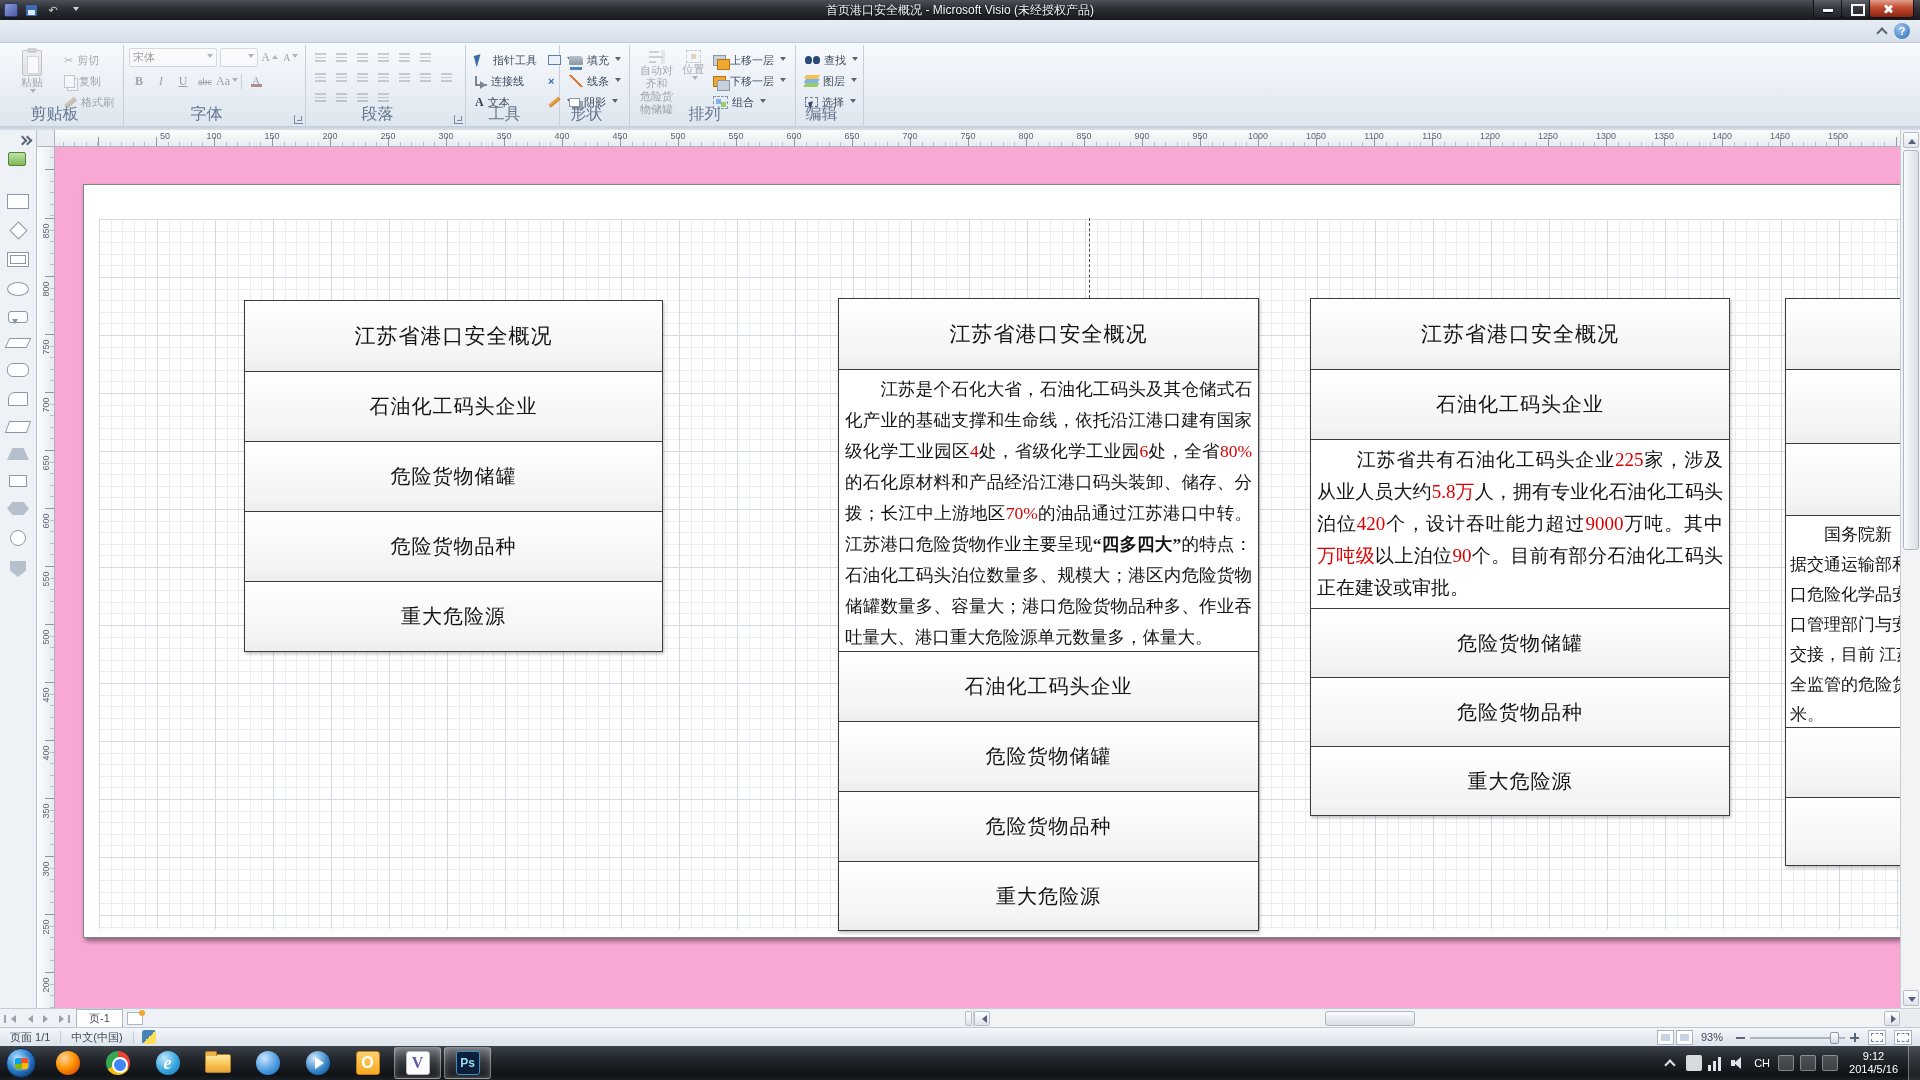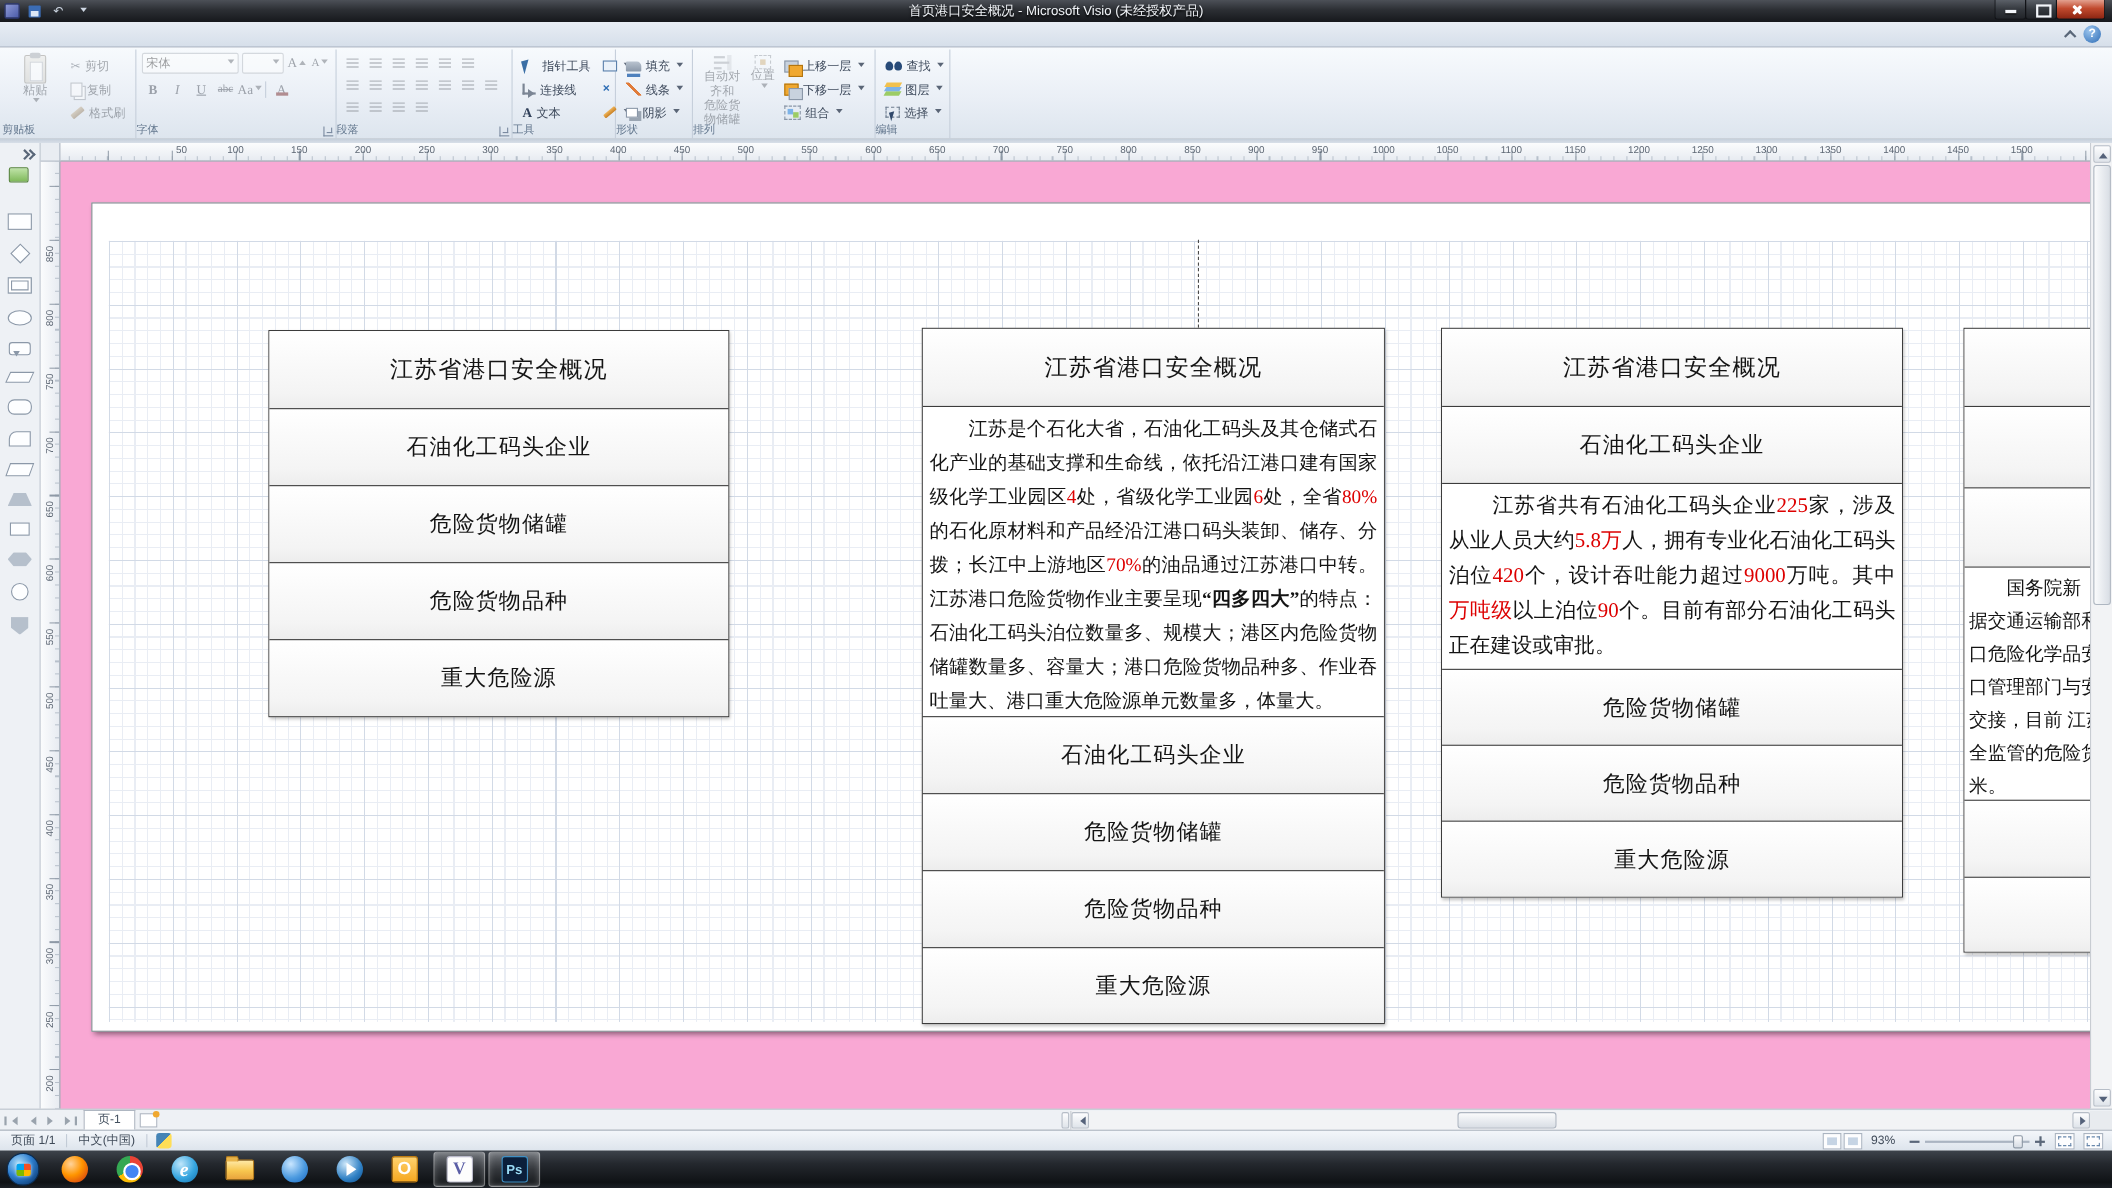--- a/index.html
+++ b/index.html
@@ -32,21 +32,21 @@
   .rtab.active{background:linear-gradient(#fefdf9,#f3f3ee);border:1px solid #bfc9d6;border-bottom:none;border-radius:2px 2px 0 0;color:#2f3b4d}
   .tabspacer{flex:1}
   .minribbon{width:16px;height:14px;margin:0 4px 4px 0;position:relative}
   .minribbon::after{content:"";position:absolute;left:4px;top:5px;width:6px;height:6px;border-left:2px solid #5a6779;border-top:2px solid #5a6779;transform:rotate(45deg)}
   .helpbtn{width:16px;height:16px;margin:0 10px 3px 0;border-radius:50%;background:radial-gradient(circle at 35% 30%,#9cc5ee,#2d6cb5);color:#fff;font-size:11px;font-weight:bold;text-align:center;line-height:16px}
 
   
   .ribbon{position:absolute;left:0;top:43px;width:100%;height:83px;background:linear-gradient(#f7fafd,#eaeff6 55%,#dde5ee);display:flex;align-items:stretch;padding:2px 0 0 2px;z-index:49}
   .ribbonedge{position:absolute;left:0;top:126px;width:100%;height:4px;background:linear-gradient(#c3cdd9,#d8dfe8)}
   .rgroup{position:relative;border-right:1px solid #c6cfdb;padding:3px 5px 15px 5px;display:flex;gap:3px;align-items:flex-start}
-  .glabel{position:absolute;left:0;right:16px;bottom:1px;font-size:10px;color:#64788f;pointer-events:none}
+  .glabel{position:absolute;left:0;right:16px;bottom:1px;text-align:center;font-size:16px;color:#64788f;pointer-events:none}
   .dlgl{position:absolute;right:2px;bottom:2px;width:9px;height:9px;border-left:1px solid #7b8aa0;border-bottom:1px solid #7b8aa0}
   .dlgl::after{content:"";position:absolute;right:1px;top:1px;width:4px;height:4px;border-right:1px solid #7b8aa0;border-bottom:1px solid #7b8aa0}
   .disabled{opacity:.45;filter:grayscale(55%)}
   .bigbtn{width:50px;display:flex;flex-direction:column;align-items:center;font-size:11px;color:#3e4a5c;padding-top:2px;text-align:center;line-height:13px}
   .scol{display:flex;flex-direction:column;gap:1px}
   .sbtn{display:flex;align-items:center;gap: 4px;font-size:11px;color:#3e4a5c;height:20px;padding:0 4px;border-radius:2px;white-space:nowrap}
   .gly{font-size:11px;color:#51657f}
   .ic{display:inline-block;position:relative;flex:none}
   .ic-paste{width:20px;height:26px;background:linear-gradient(#e9e5d9,#d3ccb7);border:1px solid #8d8570;border-radius:2px}
   .ic-paste::before{content:"";position:absolute;left:4px;top:-3px;width:10px;height:5px;background:#98a1ad;border-radius:2px}
@@ -672,13 +672,28 @@
       <div class="tapp">
         <span class="tico tico-outlook">O</span>
       </div>
       <div class="tapp active">
         <span class="tico tico-visio">V</span>
       </div>
       <div class="tapp active">
         <span class="tico tico-photoshop">Ps</span>
       </div>
     </div>
+  <div class="tray">
+    <span class="tchev"></span>
+    <span class="ticon ti-sq"></span>
+    <span class="ticon ti-net"></span>
+    <span class="ticon ti-vol"></span>
+    <span class="tlang">CH</span>
+    <span class="ticon ti-dim"></span>
+    <span class="ticon ti-dim"></span>
+    <span class="ticon ti-dim"></span>
+    <div class="clock">
+      <div>9:12</div>
+      <div>2014/5/16</div>
+    </div>
+    <span class="showdesk"></span>
+  </div>
 </div>
 
 </body></html>

